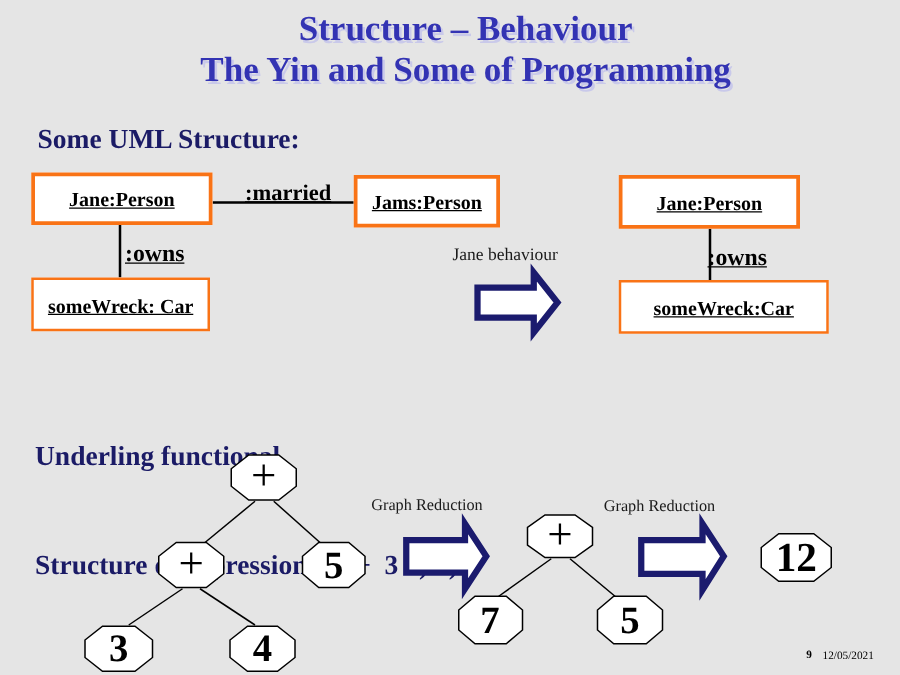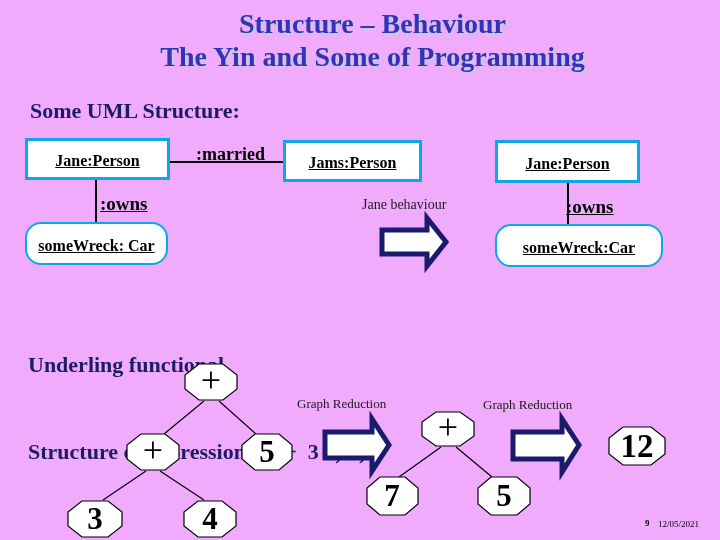--- a/index.html
+++ b/index.html
@@ -1,33 +1,33 @@
 <!DOCTYPE html>
 <html><head>
 <meta charset="utf-8">
 <style>
   html,body { margin:0; padding:0; background:#888; }
   .slide {
-    position:relative; width:720px; height:540px; background:#f0abfc;
+    position:relative; width:720px; height:540px; background:#e5e5e5;
     font-family:"Liberation Serif","DejaVu Serif",serif; overflow:hidden;
   }
   .title-block {
     position:absolute; left:40px; top:7px; width:665px; text-align:center;
     font-weight:bold; font-size:28px; line-height:33px;
     color:#3333b3; text-shadow:2px 2px 0 #c9c9ea;
   }
   .section-heading {
     position:absolute; font-weight:bold; font-size:22px; color:#1b1b66;
     white-space:pre; line-height:29px;
   }
   .ubox {
-    position:absolute; box-sizing:border-box; border:3px solid #0ea5e9;
+    position:absolute; box-sizing:border-box; border:3px solid #f97316;
     display:flex; align-items:center; justify-content:center; background:#fff;
   }
-  .ubox.thin { border-width:2px;border-radius:16px; }
+  .ubox.thin { border-width:2px; }
   .ubox .ulabel {
     font-weight:bold; font-size:16px; color:#000; text-decoration:underline;
     padding-top:4px;
   }
   .link-label {
     position:absolute; font-weight:bold; color:#000; text-decoration:underline;
     font-size:18px;
   }
   .uline { position:absolute; background:#000; }
   .small-label { position:absolute; font-size:14px; color:#1a1a1a; }
@@ -56,21 +56,21 @@
   <div class="uline" style="left:95px; top:180px; width:2px; height:42px;"></div>
   <div class="uline" style="left:567px; top:183px; width:2px; height:41px;"></div>
 
   <div class="ubox" style="left:25px; top:138px; width:145px; height:42px;">
     <span class="ulabel">Jane:Person</span>
   </div>
   <div class="ubox thin" style="left:25px; top:222px; width:143px; height:43px;">
     <span class="ulabel">someWreck: Car</span>
   </div>
 
-  <div class="ubox" style="left:283px; top:140px; width:139px; height:42px;">
+  <div class="ubox" style="left:283px; top:140px; width:117px; height:42px;">
     <span class="ulabel">Jams:Person</span>
   </div>
 
   <div class="ubox" style="left:495px; top:140px; width:145px; height:43px;">
     <span class="ulabel">Jane:Person</span>
   </div>
   <div class="ubox thin" style="left:495px; top:224px; width:168px; height:43px;">
     <span class="ulabel">someWreck:Car</span>
   </div>
 

